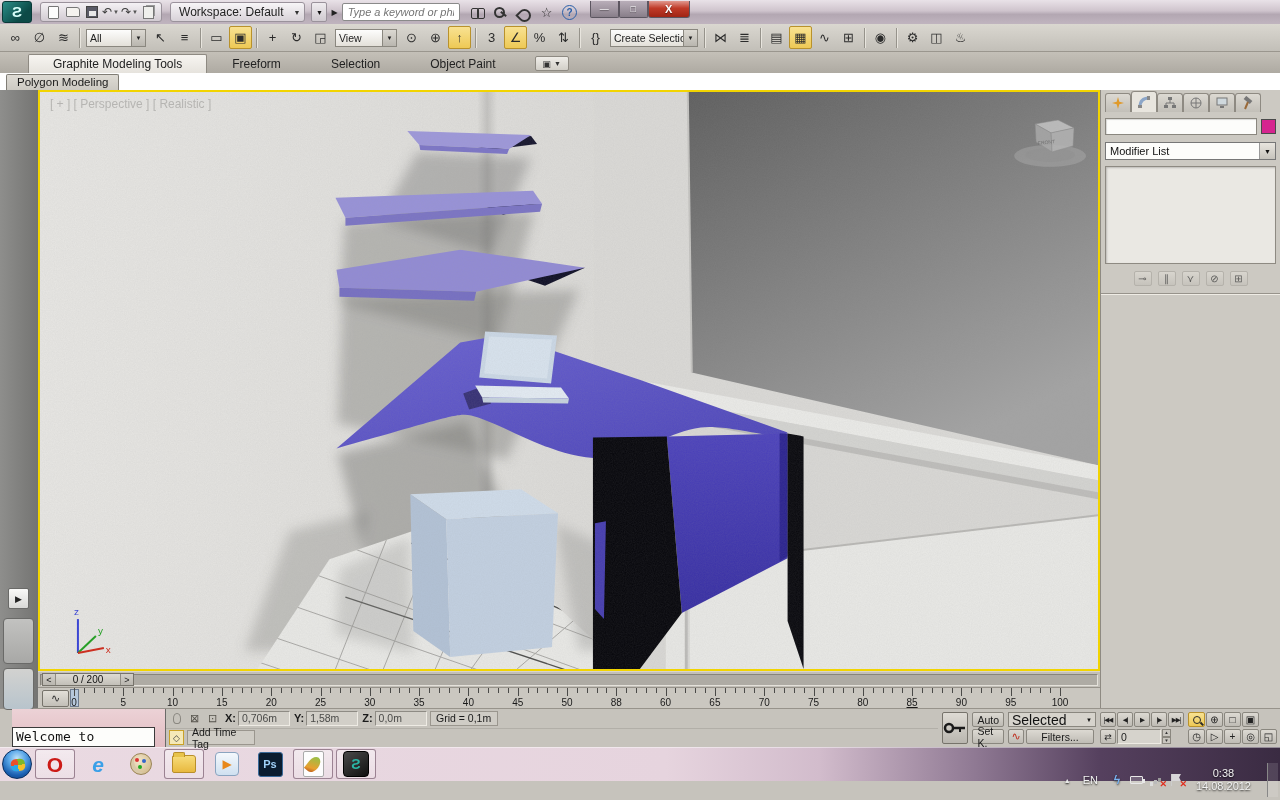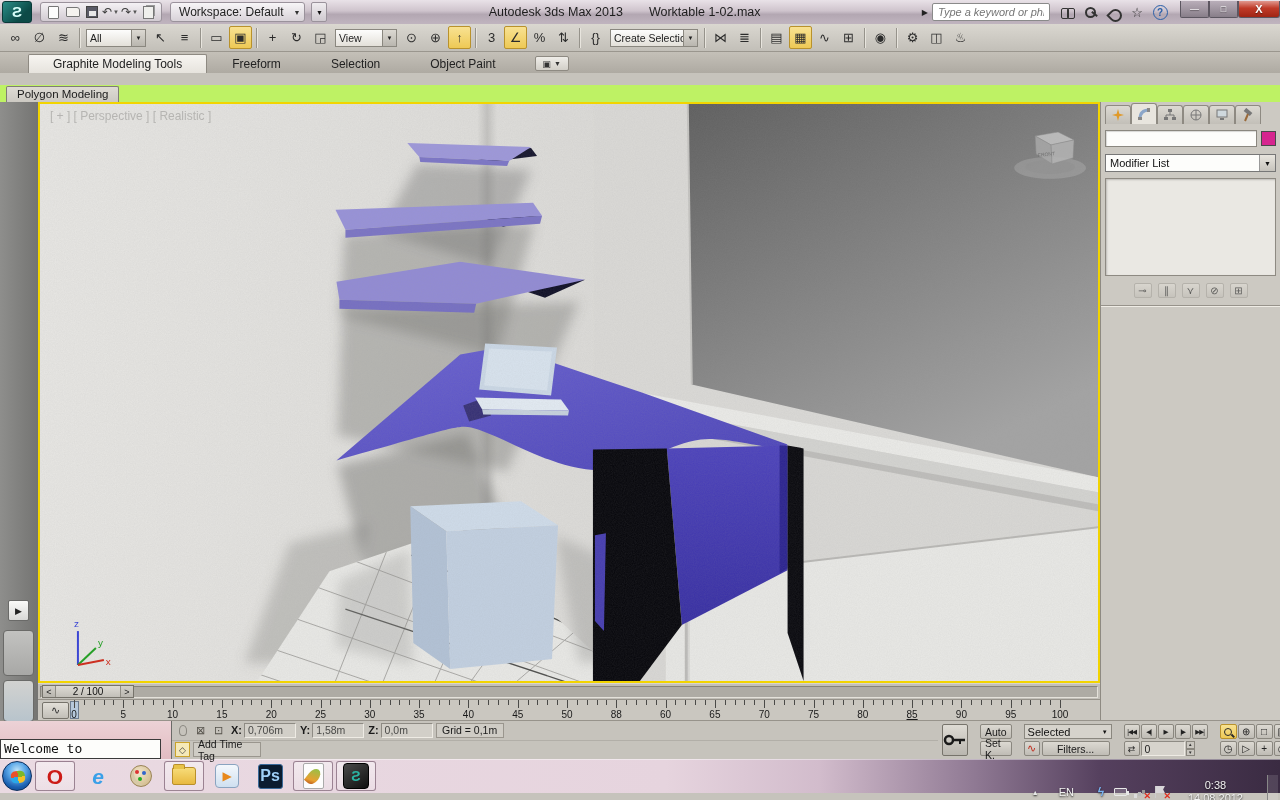--- a/index.html
+++ b/index.html
@@ -69,21 +69,21 @@
   .tcombo .val { flex:1; padding:0 3px; white-space:nowrap; overflow:hidden; }
   .tcombo .dd { width:14px; height:100%; background:linear-gradient(180deg,#dcd9d2,#b9b6af); border-left:1px solid #8a877f;
     font-size:6px; display:flex; align-items:center; justify-content:center; }
 
   
   .ribbon-tabs { height:21px; background:linear-gradient(180deg,#c4c0b8,#aeaaa2); display:flex; align-items:flex-end; padding-left:28px; }
   .rtab { padding:2px 24px; font-size:12px; color:#222; border:1px solid transparent; border-bottom:none; }
   .rtab.active { background:linear-gradient(180deg,#f7f5f1,#e6e3dd); border-color:#8e8a82; border-radius:2px 2px 0 0; }
   .rtab-panelbtn { margin-left:14px; margin-bottom:2px; width:34px; height:15px; border:1px solid #8e8a82; border-radius:2px;
     background:linear-gradient(180deg,#efede8,#d2cfc8); display:flex; align-items:center; justify-content:center; gap:3px; font-size:7px; color:#333; }
-  .ribbon-sub { height:17px; background:#bef264; display:flex; align-items:flex-end;margin-top:12px; }
+  .ribbon-sub { height:17px; background:#ffffff; display:flex; align-items:flex-end; }
   .rsub { margin-left:6px; padding:1px 10px 2px; font-size:11.5px; color:#1a1a1a; background:linear-gradient(180deg,#dedbd4,#ccc9c2);
     border:1px solid #807d75; border-bottom:none; border-radius:2px 2px 0 0; }
 
   
   .workarea { height:581px; display:flex; }
   .leftstrip { width:38px; background:linear-gradient(90deg,#8e8e8c,#747472); position:relative; }
   .ls-arrow { position:absolute; left:8px; top:498px; width:21px; height:21px; background:linear-gradient(180deg,#fafaf8,#d8d8d6);
     border:1px solid #6a6a68; border-radius:2px; font-size:9px; color:#222; display:flex; align-items:center; justify-content:center; }
   .ls-sq1 { position:absolute; left:3px; top:528px; width:31px; height:46px; background:linear-gradient(180deg,#c2c2c0,#a8a8a6);
     border:1px solid #6a6a68; border-radius:4px; }
@@ -133,21 +133,21 @@
   .tk-curvebtn { width:27px; height:17px; margin:2px 0 0 4px; border:1px solid #76736b; border-radius:2px;
     background:linear-gradient(180deg,#e2dfd8,#c2bfb8); font-size:11px; color:#333; display:flex; align-items:center; justify-content:center; }
   .tk-ruler { position:absolute; left:36px; right:40px; top:0; bottom:0; }
   .tk-ruler .tick { position:absolute; top:0; width:1px; height:5px; background:#4a4a48; }
   .tk-ruler .tick.big { height:8px; }
   .tk-ruler .tlabel { position:absolute; bottom:0; transform:translateX(-50%); font-size:10px; color:#1a1a1a; }
   .tk-marker { position:absolute; left:-4px; top:1px; width:9px; height:18px; background:#b5c9de; border:1px solid #68788c; opacity:.95; }
 
   
   .statusarea { height:39px; display:flex; background:#c6c3bc; border-top:1px solid #97938b; }
-  .welcome { width:172px; background:linear-gradient(180deg,#ecd2d6,#e2bcc2); border-right:1px solid #6a6a68; position:relative; }
+  .welcome { width:154px; background:linear-gradient(180deg,#ecd2d6,#e2bcc2); border-right:1px solid #6a6a68; position:relative;margin-left:12px; }
   .welcome-title { position:absolute; left:0; right:10px; bottom:0; height:20px; background:#fdfdfb; border:1px solid #3a3a3a;
     font-family:"DejaVu Sans Mono",monospace; font-size:13px; color:#111; line-height:18px; padding-left:3px;
     white-space:nowrap; overflow:hidden; }
   .status-center { flex:1; display:flex; flex-direction:column; }
   .srow { flex:1; display:flex; align-items:center; gap:3px; padding:0 3px; }
   .srow.first { border-bottom:1px solid #b2afa8; }
   .sunk { background:#c9c6bf; border:1px solid; border-color:#8e8b84 #eeebe4 #eeebe4 #8e8b84; }
   .sel-field { flex:1; height:15px; font-size:11px; color:#1a1a1a; padding:0 6px; line-height:13px; }
   .prompt-field { flex:1; height:15px; font-size:11px; color:#1a1a1a; padding:0 6px; line-height:13px; }
   .sicon { width:15px; height:15px; display:flex; align-items:center; justify-content:center; font-size:11px; color:#55524b; }
@@ -156,28 +156,28 @@
   .coord .lab { font-size:11px; font-weight:bold; color:#1a1a1a; margin:0 2px; }
   .coord input { width:52px; height:15px; background:#d2cfc8; border:1px solid; border-color:#8e8b84 #eeebe4 #eeebe4 #8e8b84;
     font-size:10.5px; color:#4a4a48; padding:0 3px; font-family:"Liberation Sans",sans-serif; }
   .gridbox { width:68px; height:15px; font-size:10.5px; color:#1a1a1a; display:flex; align-items:center; justify-content:center;
     border:1px solid #9a968e; background:#cfccc5; }
   .cube-toggle { width:15px; height:15px; border:1px solid #caa22a; background:#f5e9b8; font-size:9px; color:#444;
     display:flex; align-items:center; justify-content:center; }
   .timetag { width:68px; height:15px; font-size:10.5px; color:#1a1a1a; display:flex; align-items:center; padding-left:4px;
     border:1px solid #9a968e; background:#cfccc5; }
 
-  .anim-section { width:342px; display:flex; align-items:center; gap:12px; padding:2px 3px 2px 4px; }
+  .anim-section { width:342px; display:flex; align-items:center; gap:4px; padding:2px 3px 2px 4px; }
   .keybtn { width:37px; height:32px; border:1px solid #76736b; border-radius:2px;
     background:linear-gradient(180deg,#dedbd4,#b9b6af); display:flex; align-items:center; justify-content:center; }
   .acol { display:flex; flex-direction:column; gap:2px; }
   .abtn { height:15px; border:1px solid #8a877f; border-radius:2px; background:linear-gradient(180deg,#dcd9d2,#bfbcb5);
     font-size:10.5px; color:#1a1a1a; display:flex; align-items:center; justify-content:center; padding:0 4px; }
   .acombo { width:88px; height:15px; display:flex; align-items:center; border:1px solid #8a877f; background:#d6d3cc; }
-  .acombo .val { flex:1; font-size:11px; padding:0 3px; }
+  .acombo .val { flex:1; font-size:14px; padding:0 3px; }
   .acombo .dd { font-size:6px; padding-right:3px; }
   .filtrow { display:flex; align-items:center; gap:2px; }
   .curveico { width:16px; height:15px; font-size:11px; color:#c03020; display:flex; align-items:center; justify-content:center;
     border:1px solid #8a877f; border-radius:2px; background:linear-gradient(180deg,#dcd9d2,#bfbcb5); }
   .pbrow { display:flex; gap:1px; }
   .pbtn { width:16px; height:15px; border:1px solid #8a877f; border-radius:2px; background:linear-gradient(180deg,#dcd9d2,#bfbcb5);
     font-size:6.5px; letter-spacing:-1px; color:#222; display:flex; align-items:center; justify-content:center; overflow:hidden; }
   .framefield { width:44px; height:15px; background:#d6d3cc; border:1px solid; border-color:#8e8b84 #eeebe4 #eeebe4 #8e8b84;
     font-size:10.5px; padding:0 3px; font-family:"Liberation Sans",sans-serif; color:#222; }
   .spin { width:9px; height:15px; display:flex; flex-direction:column; }
@@ -208,27 +208,27 @@
     border:1px solid #9a8456; box-shadow:inset 5px -3px 0 -2px #d8c9a8; position:relative; }
   .tb-paint::after { content:""; position:absolute; left:4px; top:4px; width:4px; height:4px; border-radius:50%; background:#d33;
     box-shadow:7px 1px 0 #36c, 3px 7px 0 #2a2; }
   .tb-folder { width:24px; height:18px; position:relative; background:linear-gradient(180deg,#f7dc7a,#e8b93f);
     border:1px solid #b98f2a; border-radius:2px 3px 2px 2px; }
   .tb-folder::before { content:""; position:absolute; left:0; top:-4px; width:10px; height:4px; background:#e8c34a;
     border:1px solid #b98f2a; border-bottom:none; border-radius:2px 2px 0 0; }
   .tb-wmp { width:24px; height:24px; border-radius:4px; border:1px solid #8aa4c0; background:linear-gradient(180deg,#f4f8fc,#cfe0f0);
     color:#e8881a; font-size:12px; display:flex; align-items:center; justify-content:center; }
   .tb-ps { width:25px; height:25px; border-radius:3px; background:#0a1c30; border:1px solid #3a6a9a; color:#9fd0f8;
-    font-size:16px; font-weight:bold; display:flex; align-items:center; justify-content:center; }
+    font-size:11px; font-weight:bold; display:flex; align-items:center; justify-content:center; }
   .tb-feather { width:21px; height:26px; background:#fdfdfd; border:1px solid #aaa; border-radius:2px; position:relative; }
   .tb-feather::after { content:""; position:absolute; left:4px; top:4px; width:11px; height:17px;
     background:linear-gradient(160deg,#8cc44a,#e8a030 70%,#b04a18); border-radius:50% 50% 50% 0; transform:rotate(38deg); }
   .tb-max { width:26px; height:26px; border-radius:4px; border:1px solid #000; background:linear-gradient(145deg,#4a4a4a,#101010);
     color:#2ab5a5; font-weight:bold; font-size:14px; display:flex; align-items:center; justify-content:center; }
-  .tray { margin-left:auto; display:flex; align-items:center; gap:20px; color:#f2f2f2; padding-right:2px;
+  .tray { margin-left:auto; display:flex; align-items:center; gap:12px; color:#f2f2f2; padding-right:2px;
     text-shadow:0 1px 2px rgba(0,0,0,.8); height:100%;margin-top:32px; }
   .tray .lang { font-size:11px; }
   .tray .expand { font-size:7px; color:#e8e8e8; }
   .tricon { width:14px; height:14px; display:flex; align-items:center; justify-content:center; font-size:12px; }
   .tr-power { color:#7ab4f2; font-weight:bold; }
   .tr-batt { width:13px; height:8px; border:1px solid #e8e8e8; border-radius:1px; position:relative; background:rgba(255,255,255,.2); }
   .tr-batt::after { content:""; position:absolute; right:-3px; top:2px; width:2px; height:4px; background:#e8e8e8; }
   .tr-net { position:relative; width:13px; height:11px; }
   .tr-net::before { content:""; position:absolute; left:0; bottom:0; width:3px; height:4px; background:#ddd;
     box-shadow:4px -2px 0 #bbb, 8px -4px 0 #999; }
@@ -261,23 +261,20 @@
         <div class="qbtn">↷<span class="dd">▼</span></div>
         <div class="qbtn">
           <span class="ic-clip"></span>
         </div>
       </div>
     <div class="workspace">
       <span>Workspace: Default</span>
       <span class="dd">▼</span>
     </div>
     <div class="flyout-btn">▼</div>
-    <div class="title-text">
-      <span>Autodesk 3ds Max 2013</span><span class="file">Worktable 1-02.max</span>
-    </div>
     <div class="search-wrap">
       <span class="search-arrow">▶</span>
       <input class="searchbox" placeholder="Type a keyword or phrase" style="">
     </div>
     <div class="help-icons">
         <div class="hicon">
           <span class="ic-binoc"></span>
         </div>
         <div class="hicon">
           <span class="ic-key"></span>
@@ -581,21 +578,21 @@
       <div class="cp-rest"></div>
     </div>
   </div>
 
   <div class="timeslider-row">
     <div class="row-strip"></div>
     <div class="ts-content">
       <div class="ts-groove"></div>
       <div class="ts-handle">
         <span class="arr l">&lt;</span>
-        <span class="val">2 / 100</span>
+        <span class="val">0 / 200</span>
         <span class="arr r">&gt;</span>
       </div>
     </div>
     <div class="row-rpad"></div>
   </div>
 
   <div class="trackbar-row">
     <div class="row-strip"></div>
     <div class="tk-content">
       <div class="tk-curvebtn">∿</div>

